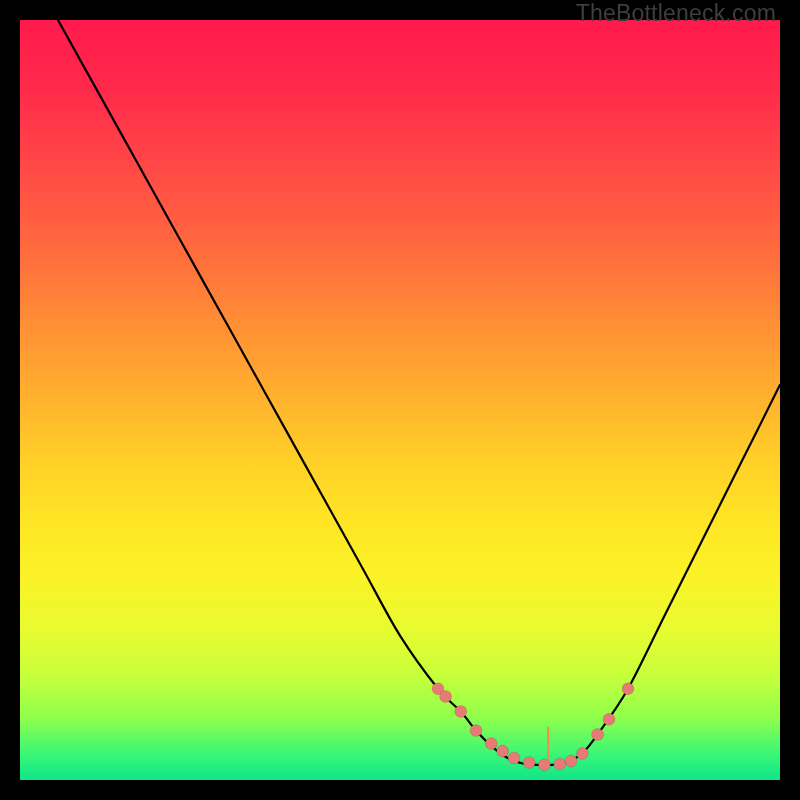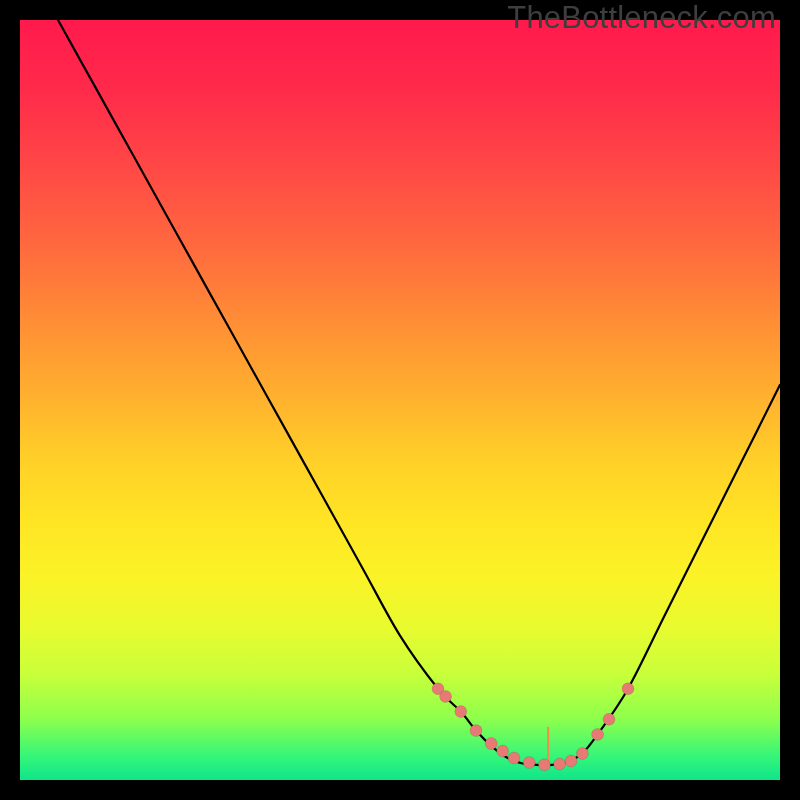--- a/index.html
+++ b/index.html
@@ -40,21 +40,21 @@
       #33f57a 97%,
       #10e58a 100%
     );
     overflow: hidden;
   }
   .watermark {
     position: absolute;
     top: 0px;
     right: 24px;
     color: #3e3e3e;
-    font-size: 31px;
+    font-size: 23px;
     font-weight: 500;
     letter-spacing: 0.2px;
     user-select: none;
   }
   svg.curve {
     position: absolute;
     inset: 0;
     width: 760px;
     height: 760px;
     overflow: visible;

